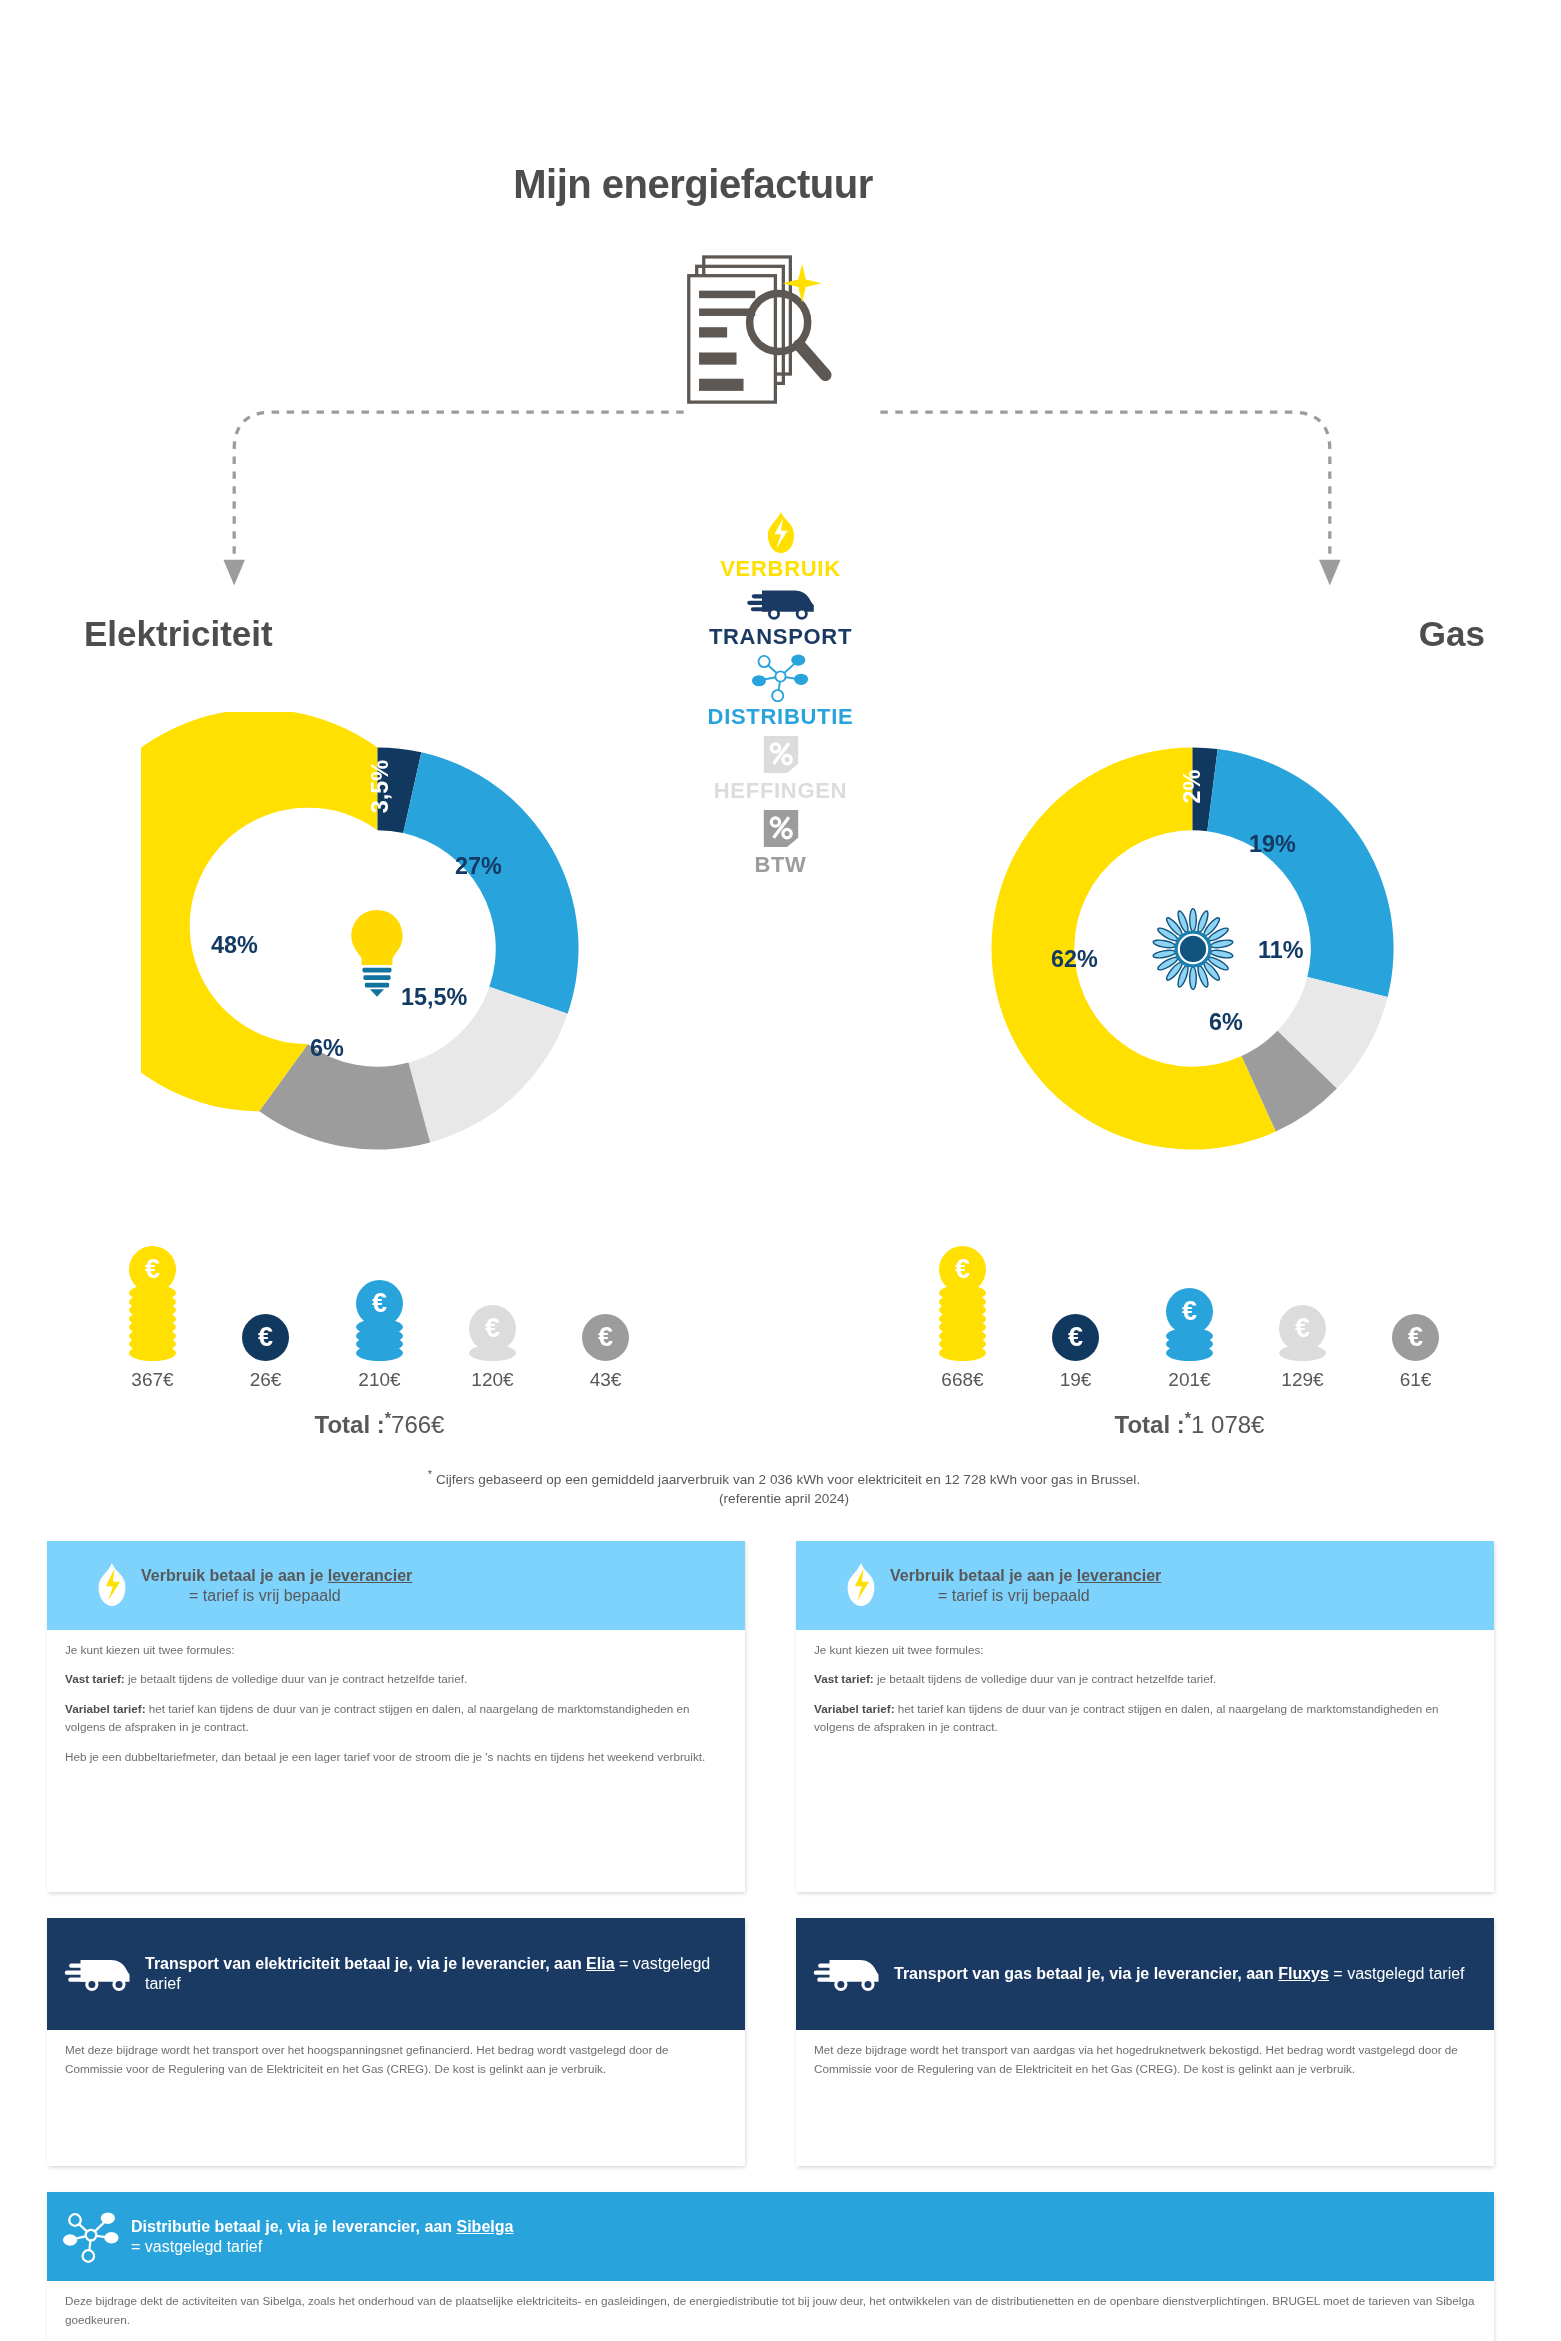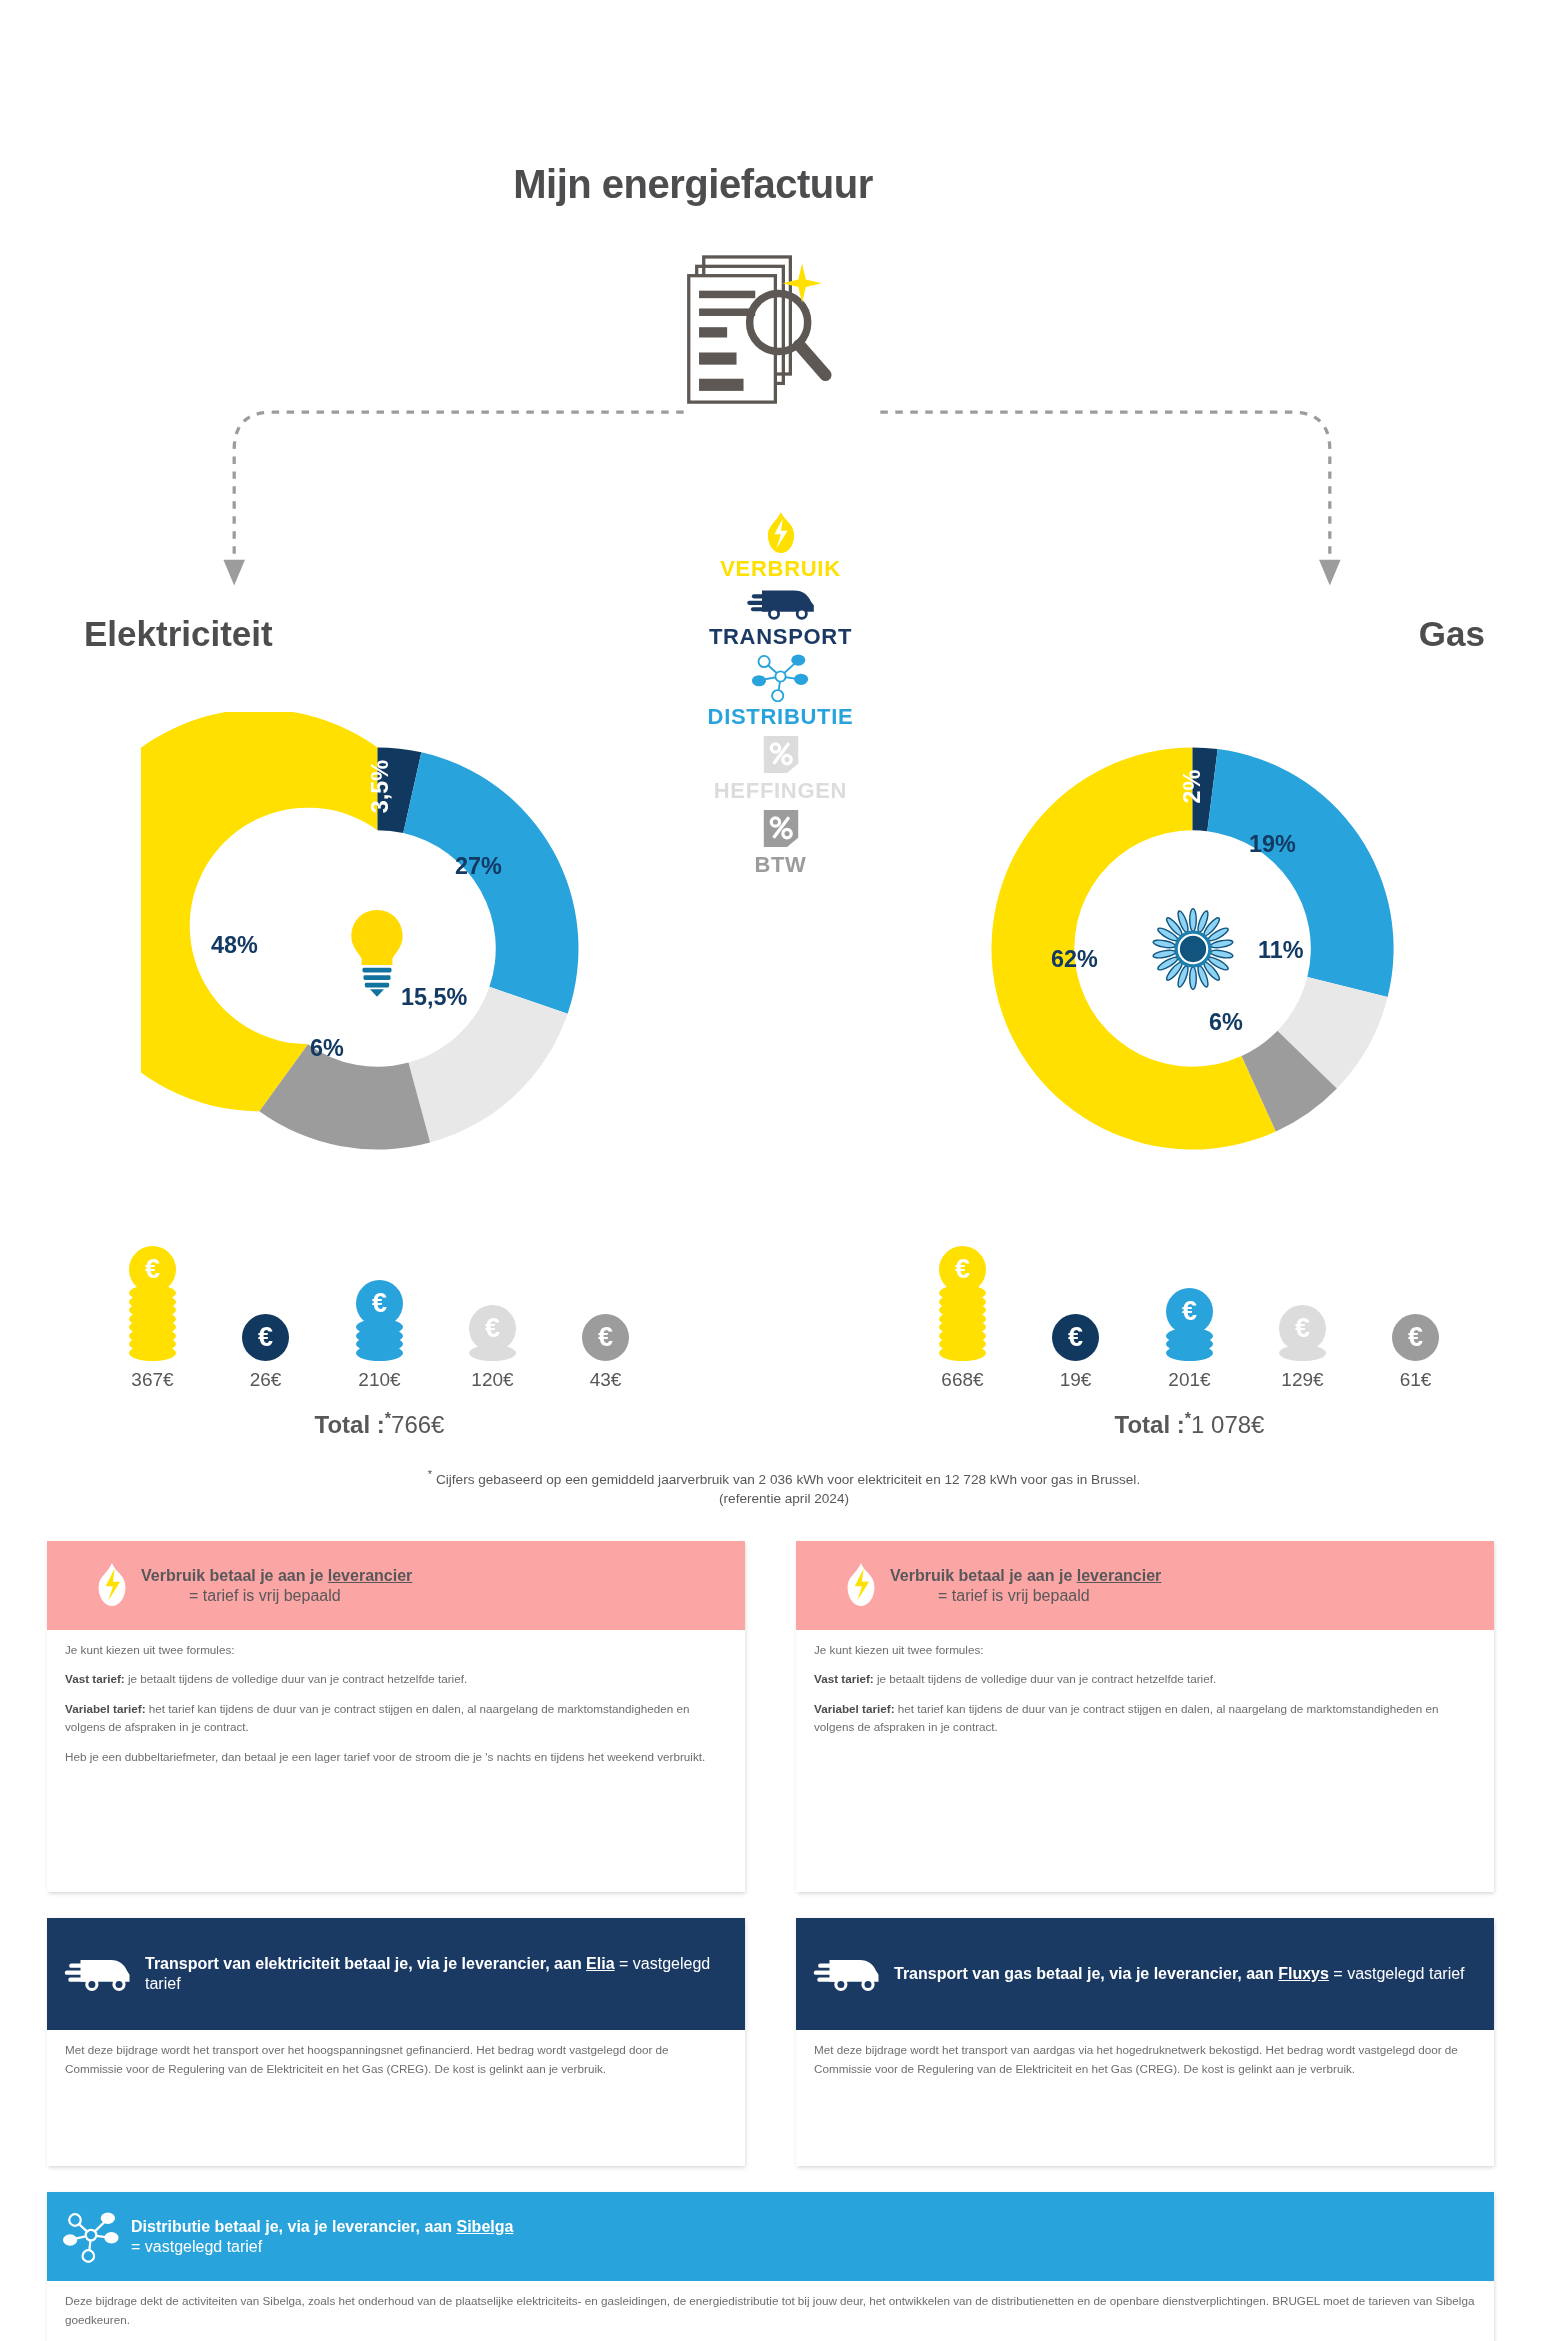--- a/index.html
+++ b/index.html
@@ -104,21 +104,21 @@
   .panel-head .phico{ flex:0 0 auto; margin-right:12px; }
   .panel-head .phtxt{ flex:1 1 auto; }
   .ph-title{ font-size:16px; font-weight:bold; line-height:1.25; }
   .ph-sub{ font-size:16px; line-height:1.25; font-weight:normal; }
   .ph-title u{ text-decoration:underline; }
   .panel-body{ padding:11px 18px 14px 18px; }
   .panel-body p{ font-size:11.7px; line-height:1.62; color:#6d6e70; margin-bottom:10.3px; }
   .panel-body p:last-child{ margin-bottom:0; }
   .panel-body b{ color:#4d4d4f; }
 
-  .head-yellow{ background:#fca5a5; color:#58585a;padding-left:48px; }
+  .head-yellow{ background:#7dd3fc; color:#58585a;padding-left:48px; }
   .head-yellow .ph-sub{ color:#58585a;margin-left:48px; }
   .head-navy{ background:#1b3a63; color:#ffffff; }
   .head-blue{ background:#29a3dc; color:#ffffff; }
 </style>
 </head>
 <body>
 
 <div class="page">
 
   <div class="main-title">Mijn energiefactuur</div>

